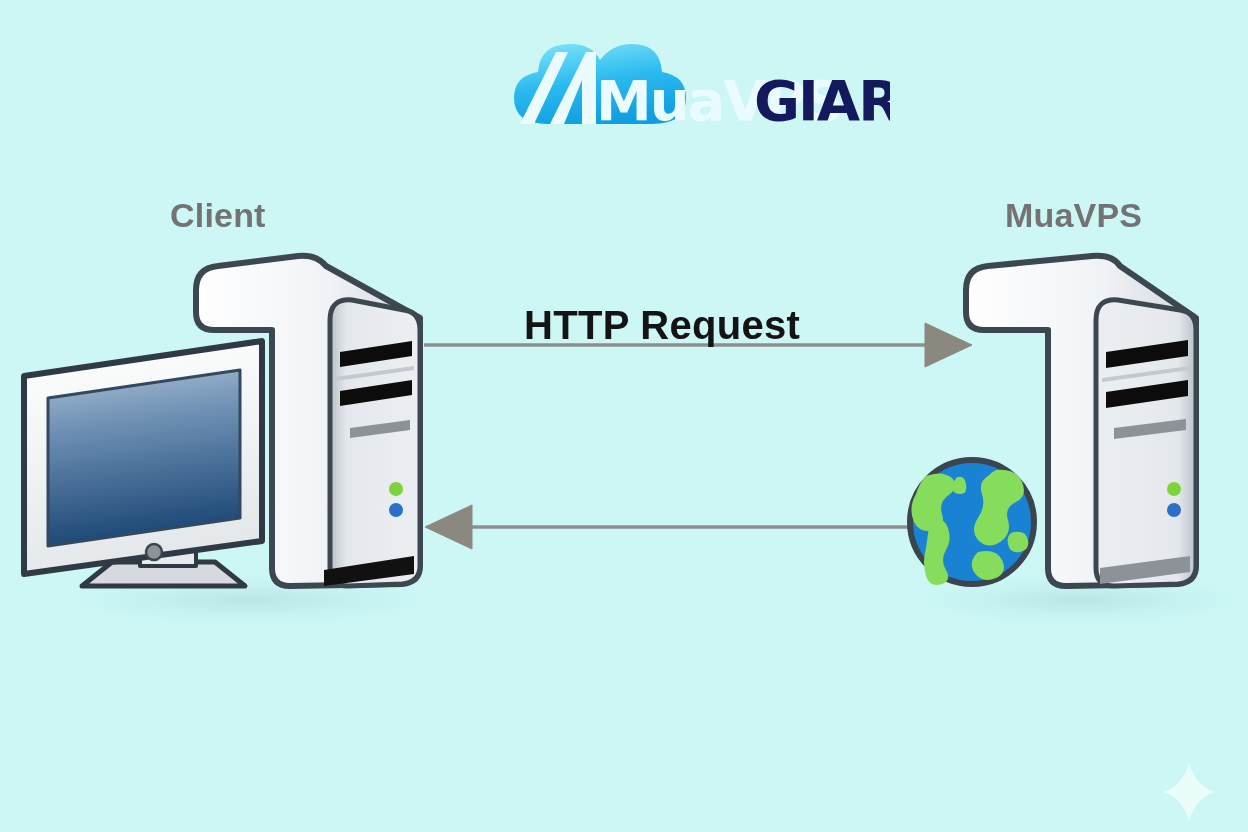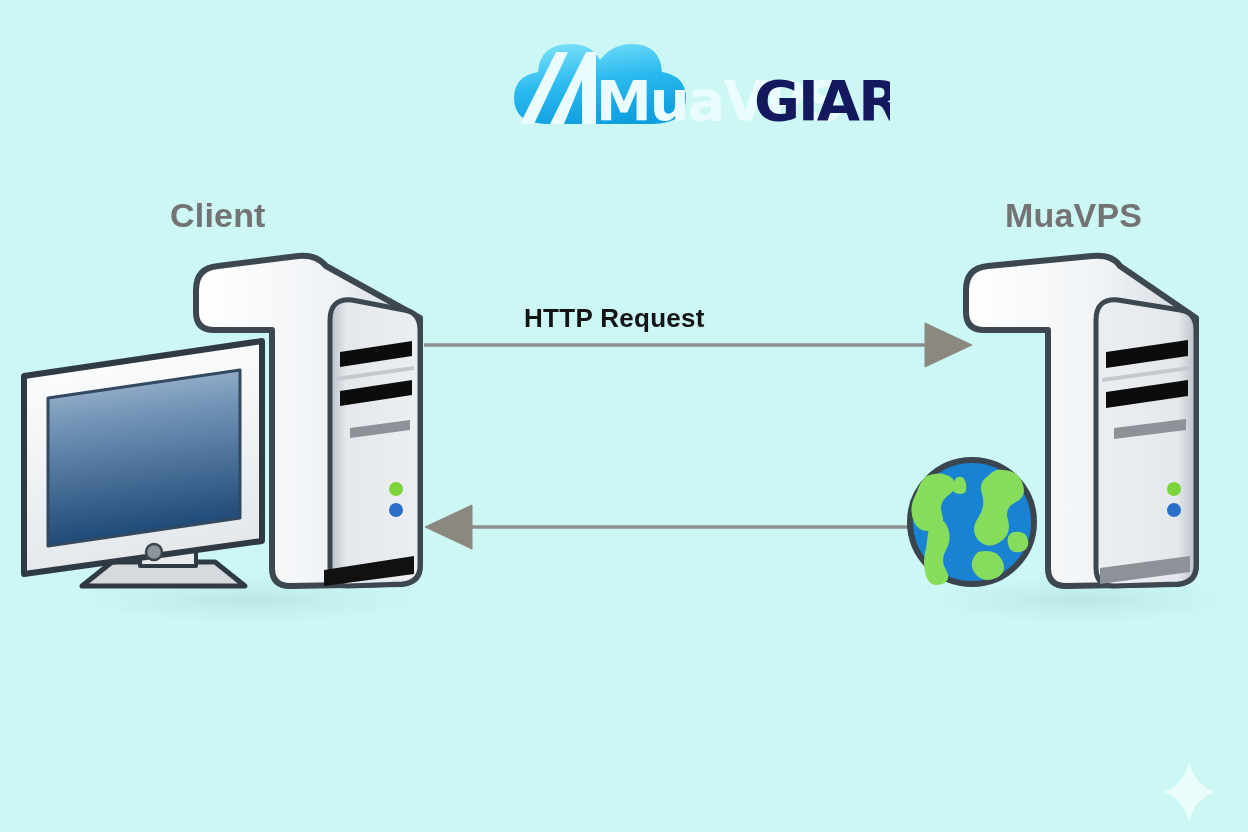--- a/index.html
+++ b/index.html
@@ -50,21 +50,21 @@
     top: 196px;
     font-size: 34px;
   }
 
   
   .flow-label {
     position: absolute;
     font-weight: bold;
     color: #141414;
     white-space: nowrap;
-    font-size: 26px;
+    font-size: 40px;
     letter-spacing: 0.3px;
   }
   .label-request  { left: 524px; top: 303px; }
   .label-response { left: 518px; top: 487px; }
 
   
   .art {
     position: absolute;
     left: 0;
     top: 0;

